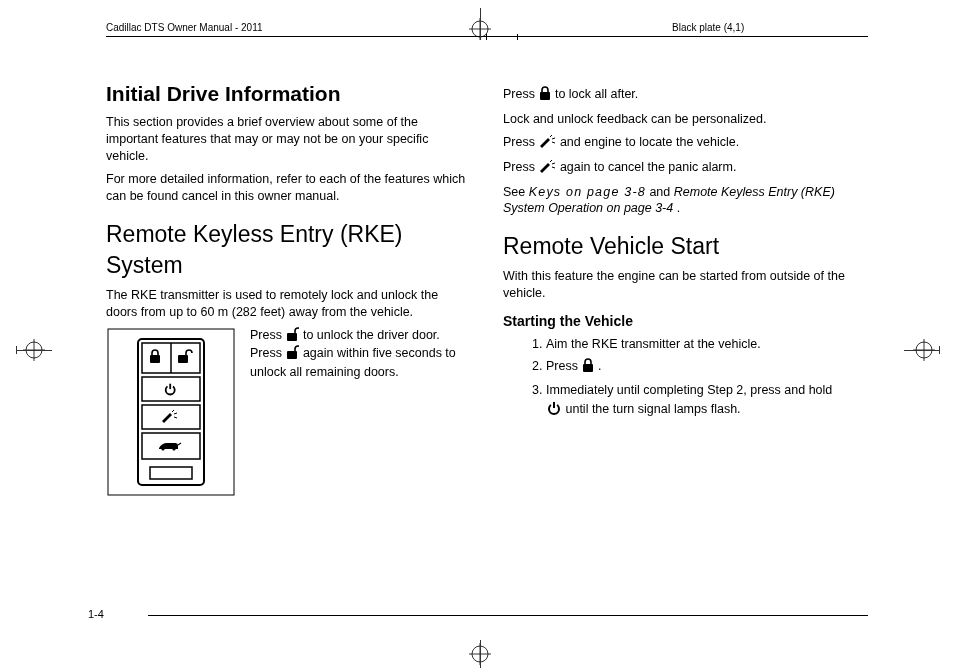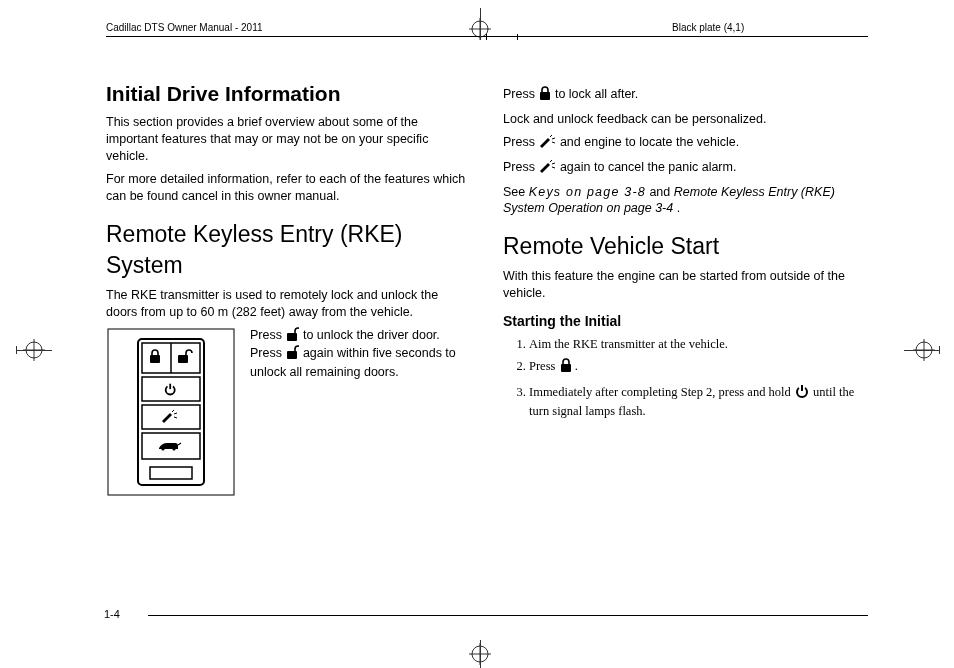--- a/index.html
+++ b/index.html
@@ -103,28 +103,28 @@
     align-items: flex-start;
     margin-top: 4px;
   }
   .fig {
     width: 130px;
     flex: 0 0 130px;
   }
   .fig svg { display: block; }
 
   ol { margin: 4px 0 0 0; padding-left: 26px; }
-  ol li { margin: 5px 0; font-family: Liberation Serif, serif; }
+  ol li { margin: 5px 17px; }
 
   .icon { display: inline-block; vertical-align: -2px; }
 
   
   .page-num {
     position: absolute;
-    left: 104px;
+    left: 88px;
     bottom: 48px;
     font-size: 11px;
   }
   .footer-rule {
     position: absolute;
     left: 148px; right: 86px; bottom: 52px;
     border-top: 1.5px solid #000;
   }
 </style>
 </head>
@@ -283,32 +283,32 @@
         <span>See </span>
         <span class="ital spaced">Keys on page 3‑8</span>
         <span> and </span>
         <span class="ital">Remote Keyless Entry (RKE) System Operation on page 3‑4</span>
         <span>.</span>
       </p>
 
       <h2>Remote Vehicle Start</h2>
       <p>With this feature the engine can be started from outside of the vehicle.</p>
 
-      <h3>Starting the Initial</h3>
+      <h3>Starting the Vehicle</h3>
       <ol>
         <li>Aim the RKE transmitter at the vehicle.</li>
         <li>
           <span>Press </span>
           <span class="icon"><svg width="13" height="14">
                 <use href="#ic-lock"></use>
               </svg></span>
           <span>.</span>
         </li>
         <li>
-          <span>Immediately after completing Step 2, press and hold </span>
+          <span>Immediately until completing Step 2, press and hold </span>
           <span class="icon"><svg width="16" height="16">
                 <use href="#ic-remstart"></use>
               </svg></span>
           <span> until the turn signal lamps flash.</span>
         </li>
       </ol>
     </div>
   </div>
 
   <div class="page-num">1-4</div>

